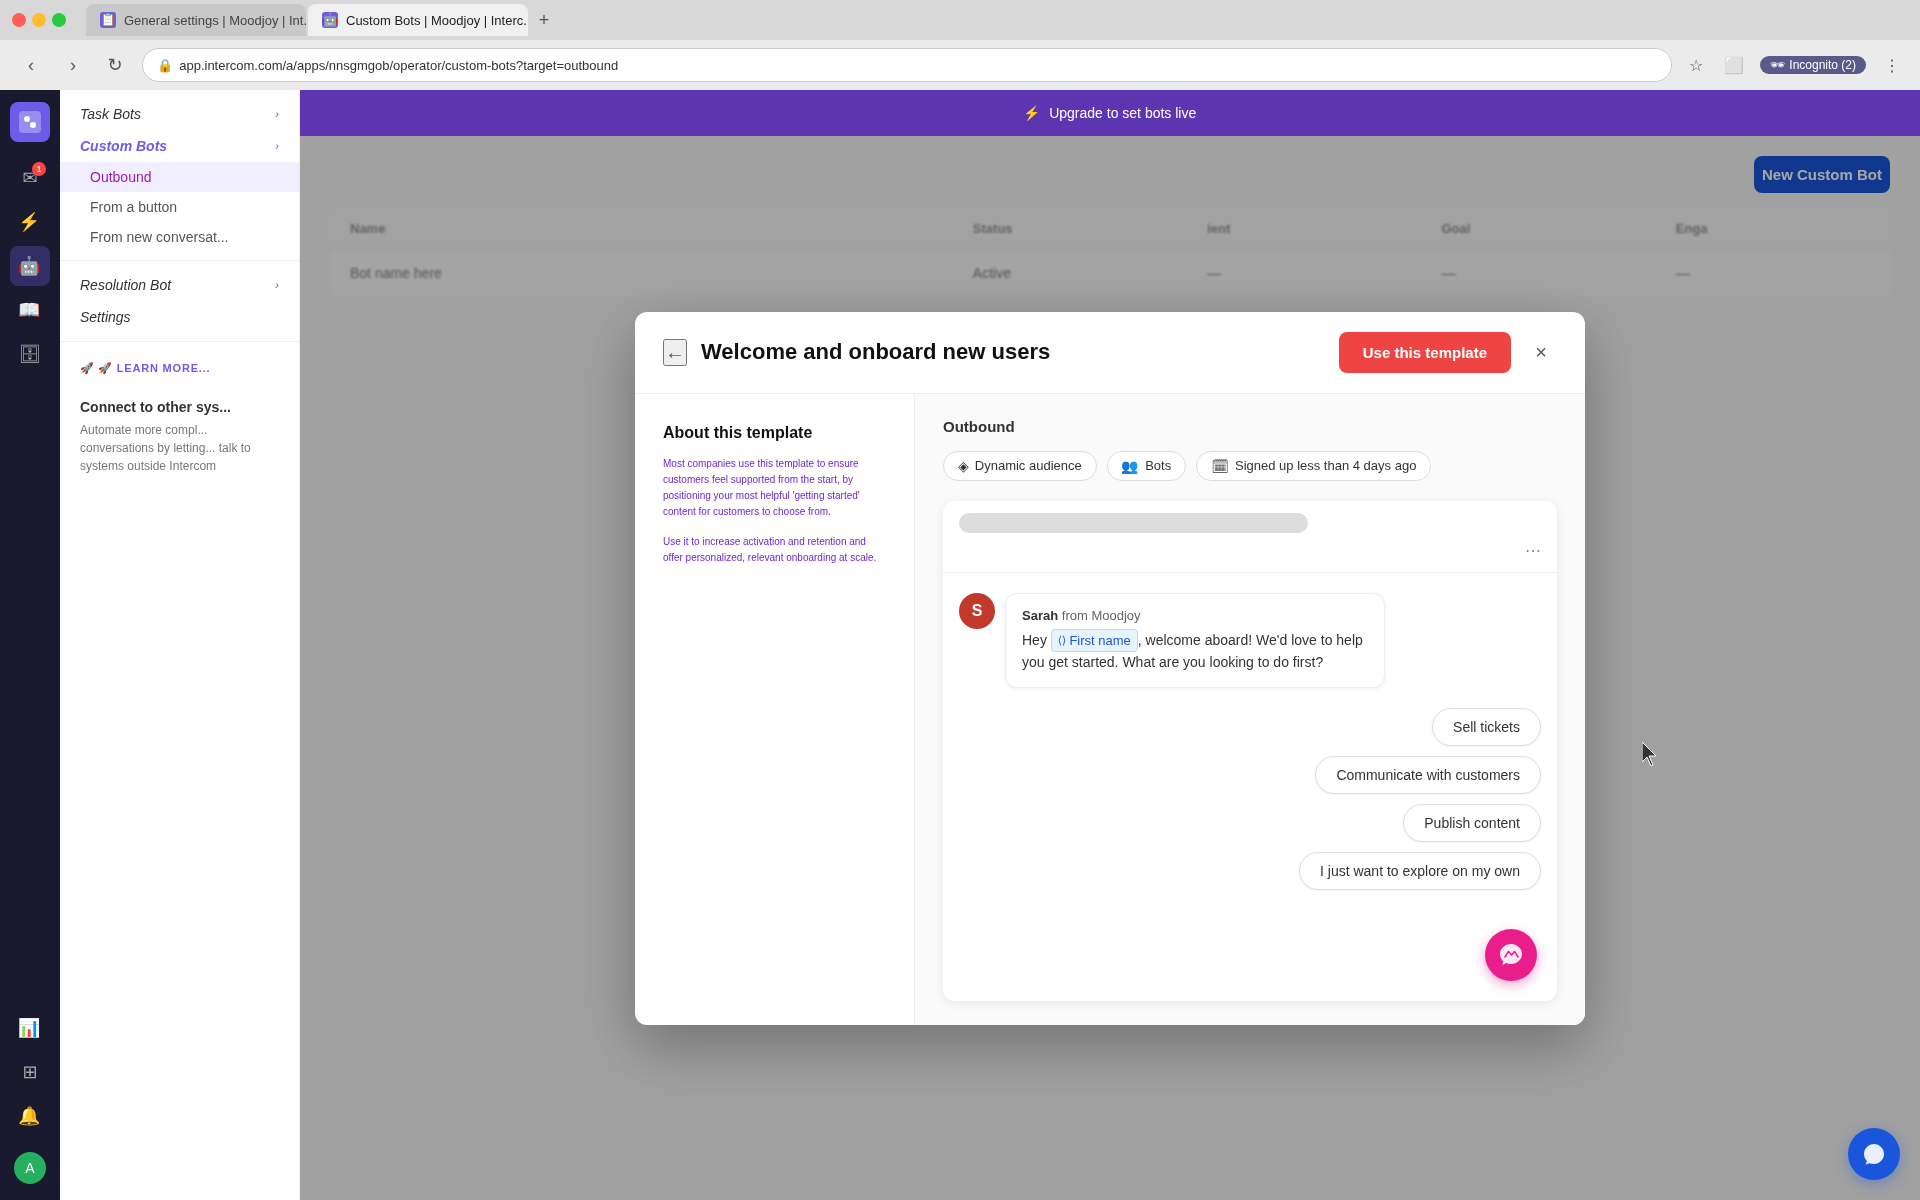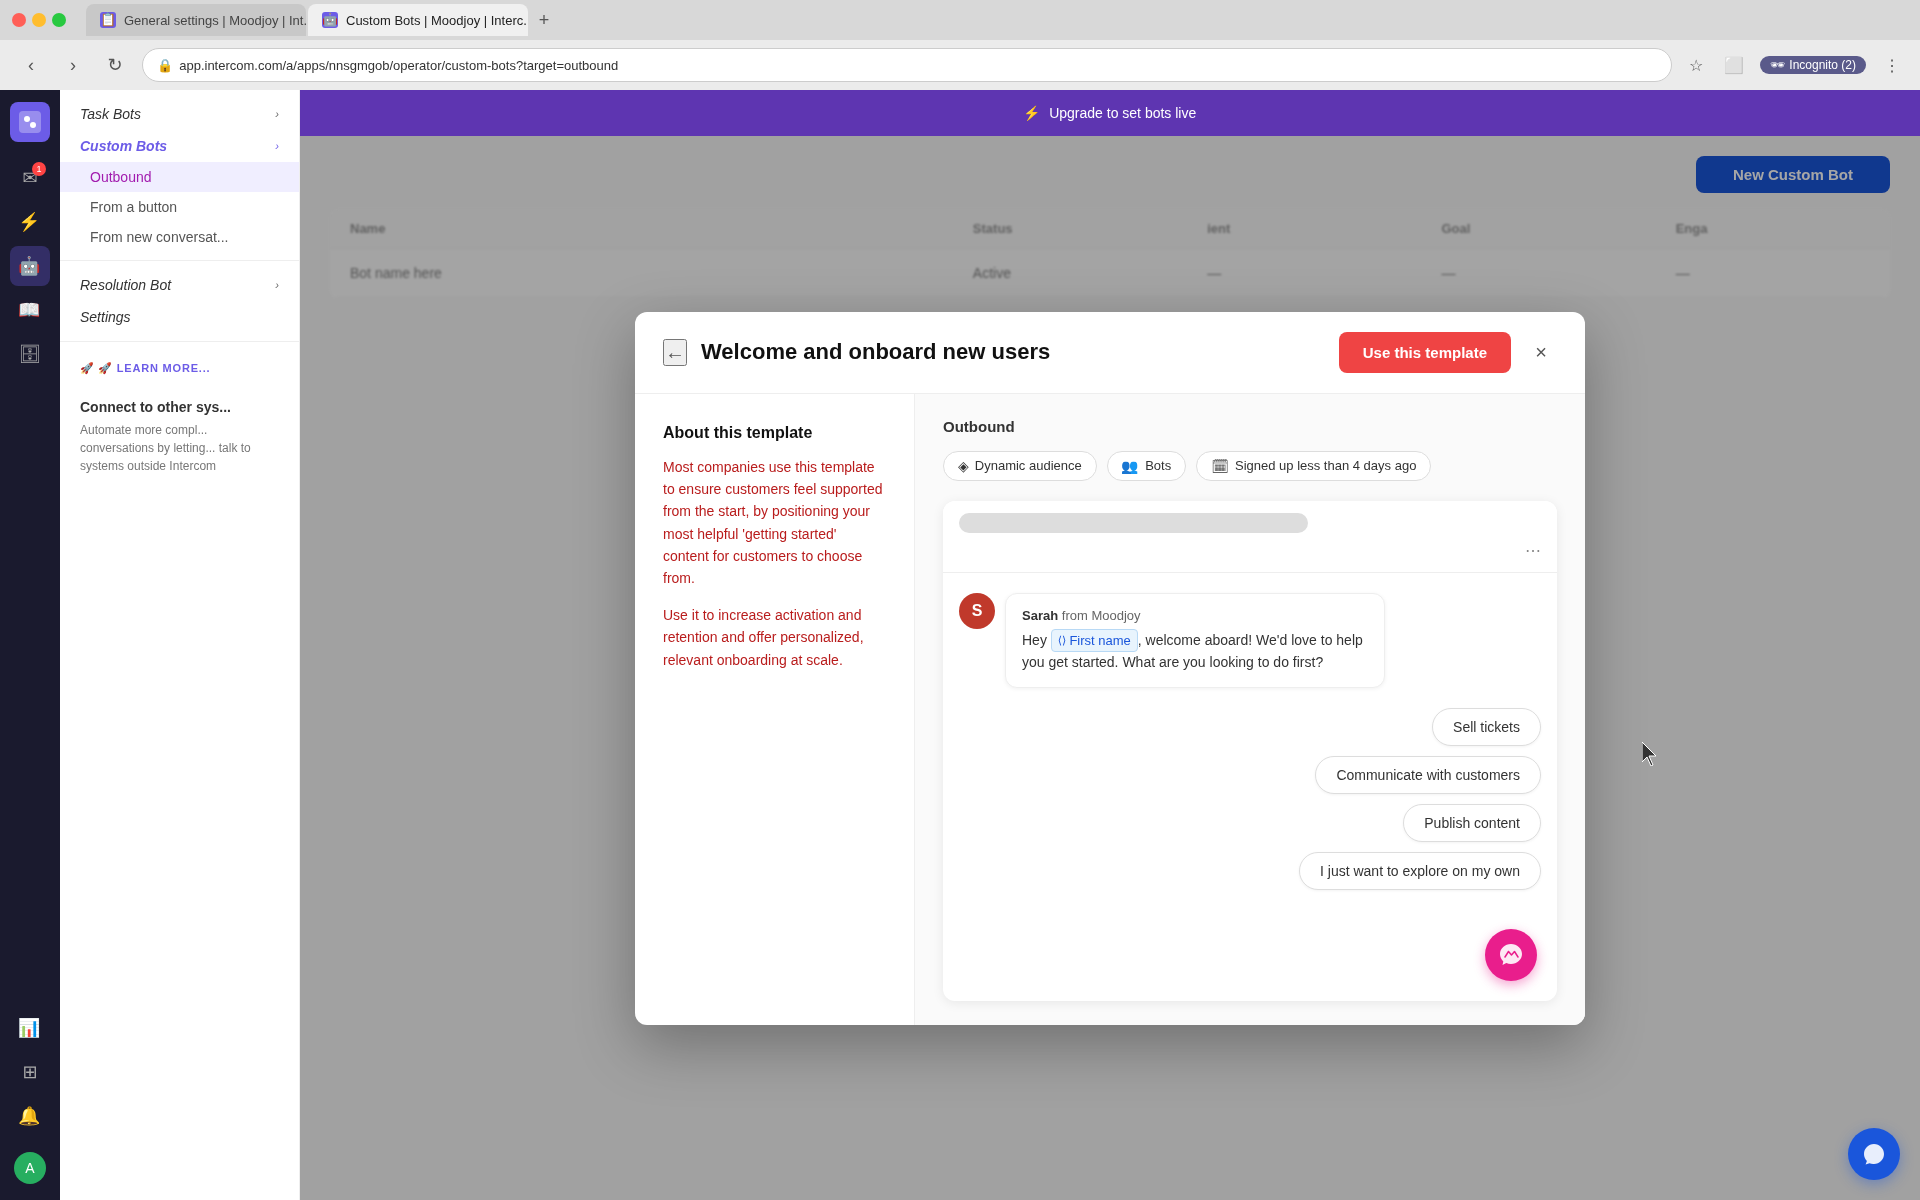--- a/index.html
+++ b/index.html
@@ -315,21 +315,21 @@
       display: flex;
       align-items: center;
       justify-content: flex-end;
       margin-bottom: 16px;
     }
     .new-bot-btn {
       background: #1a56db;
       color: white;
       border: none;
       border-radius: 8px;
-      padding: 10px 37px;
+      padding: 10px 8px;
       font-size: 15px;
       font-weight: 600;
       cursor: pointer;
     }
 
     
     .table-area {
       background: white;
       border-radius: 8px;
       overflow: hidden;
@@ -441,22 +441,22 @@
       border-right: 1px solid #eee;
       flex-shrink: 0;
     }
     .about-title {
       font-size: 16px;
       font-weight: 700;
       color: #111;
       margin-bottom: 14px;
     }
     .about-text {
-      font-size: 14px;
-      color: #b91c1c;
+      font-size: 10px;
+      color: #6d28d9;
       line-height: 1.6;
     }
     .about-text p + p {
       margin-top: 14px;
     }
 
     
     .modal-right {
       flex: 1;
       padding: 24px 28px;

